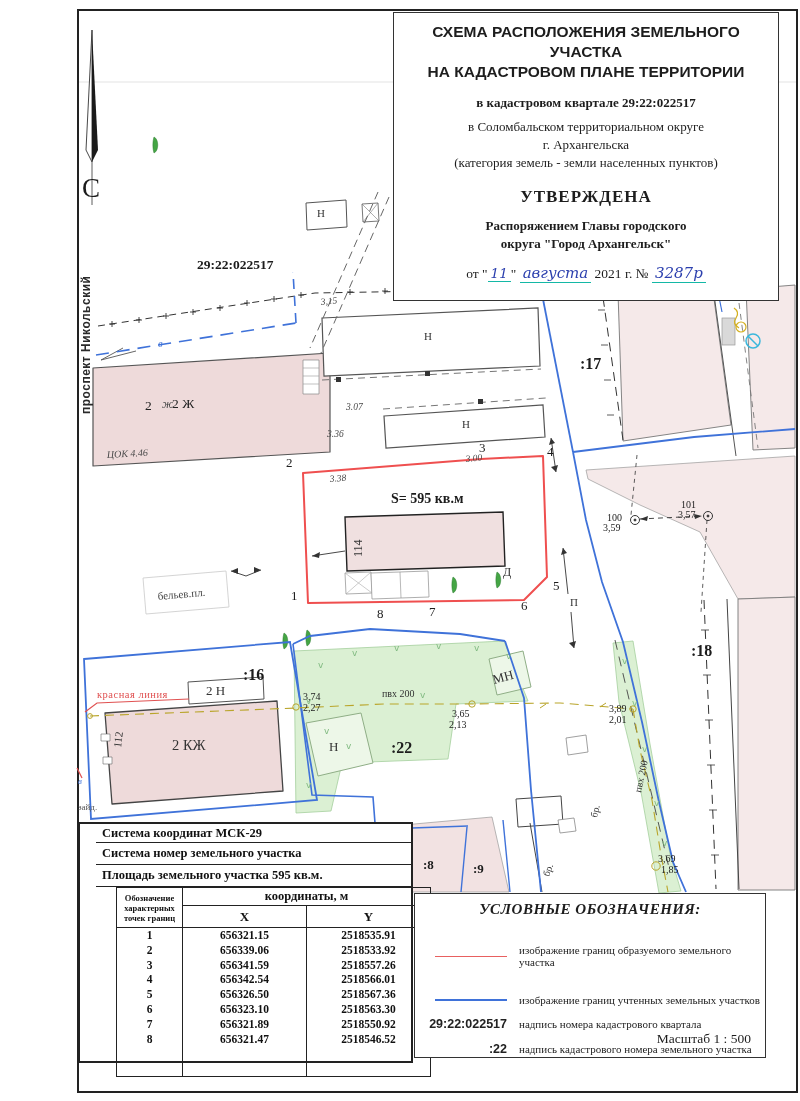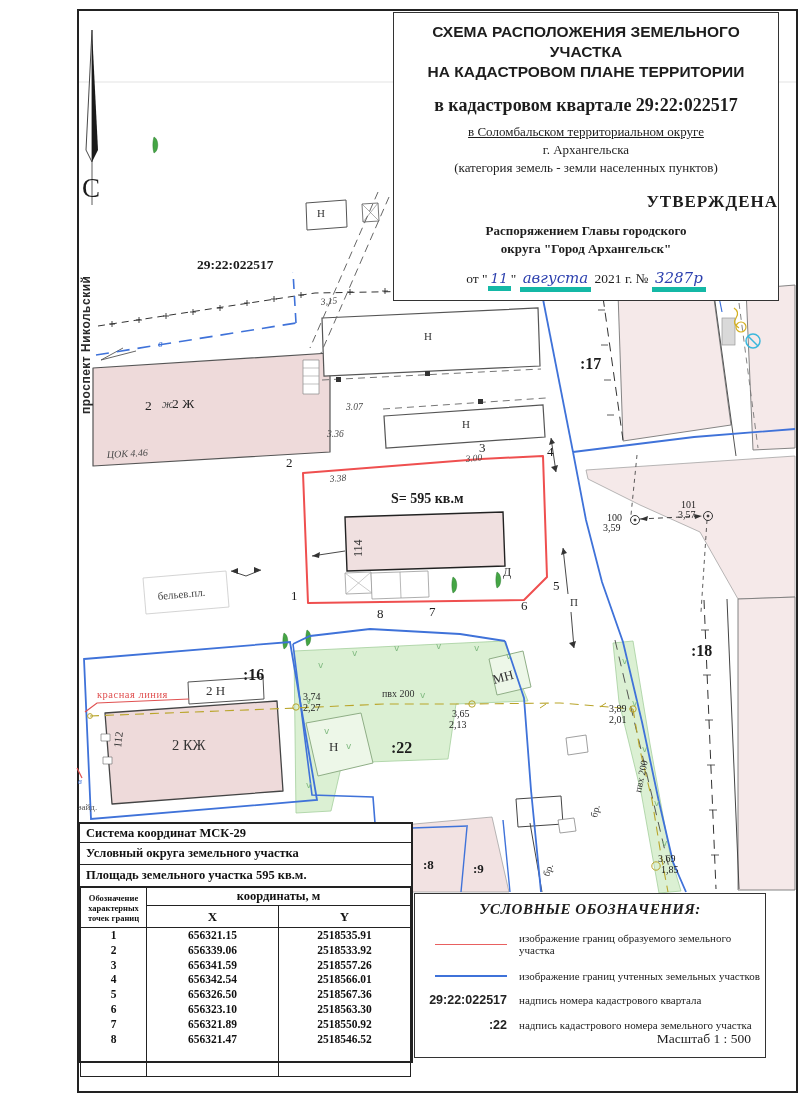--- a/index.html
+++ b/index.html
@@ -30,47 +30,47 @@
   .num10{font-size:10px;fill:#222;}
   .hand9{font-size:9.5px;font-style:italic;fill:#4a4a4a;}
   .hand10{font-size:10px;font-style:italic;fill:#4a4a4a;}
   .hand12{font-size:12px;font-style:italic;fill:#4a4a4a;}
   .grass{font-size:9px;fill:#82bb82;font-family:"DejaVu Sans",sans-serif;}
   
   .title-block{position:absolute;left:393px;top:12px;width:386px;height:289px;background:#fff;
     border:1.5px solid #333;box-sizing:border-box;text-align:center;color:#1d1d1d;}
   .tb-h1{font-family:"Liberation Sans",sans-serif;font-weight:bold;font-size:15.5px;line-height:20px;}
   .tb-h1.first{margin-top:9px;}
-  .tb-q{font-weight:bold;font-size:18px;margin-top:13px;}
+  .tb-q{font-weight:bold;font-size:13px;margin-top:13px;}
   .tb-l{font-size:13px;line-height:18px;}
-  .tb-l.first{margin-top:7px;text-decoration:underline;}
-  .tb-appr{font-weight:bold;font-size:17px;letter-spacing:1px;margin-top:15px;text-align:right;}
+  .tb-l.first{margin-top:7px;}
+  .tb-appr{font-weight:bold;font-size:17px;letter-spacing:1px;margin-top:15px;}
   .tb-a{font-weight:bold;font-size:13px;line-height:18px;}
   .tb-a.first{margin-top:10px;}
   .tb-date{font-size:13.5px;margin-top:11px;}
   .hand{font-family:"DejaVu Serif",serif;font-style:italic;color:#2b3fae;}
-  .hand.u{border-bottom:5px solid #14b8a6;padding:0 3px;}
+  .hand.u{border-bottom:1px solid #14b8a6;padding:0 3px;}
   .hand.big{font-size:15px;}
   
   .coord-table{position:absolute;left:78px;top:822px;width:335px;height:241px;background:#fff;
-    border:2px solid #222;box-sizing:border-box;color:#111;}
+    border:2px solid #222;box-sizing:border-box;color:#111;padding-left:16px;}
   .ct-row{border-bottom:1.6px solid #222;font-weight:bold;font-size:12.5px;display:flex;align-items:center;padding-left:6px;box-sizing:border-box;}
   .ct-r1{height:19px;} .ct-r2{height:22px;} .ct-r3{height:22px;}
-  table.ct{width:100%;border-collapse:collapse;table-layout:fixed;}
+  table.ct{width:100%;border-collapse:collapse;table-layout:fixed;margin-left:20px;}
   table.ct td{border:1.6px solid #222;text-align:center;font-weight:bold;box-sizing:border-box;}
   td.pc{width:66px;font-size:8.5px;line-height:10px;white-space:pre-line;font-weight:bold;}
   td.ch{height:14px;font-size:12.5px;}
   td.cx,td.cy{height:22px;font-size:13px;}
   tbody.ct-body td{border-top:none;border-bottom:none;font-size:11.5px;font-weight:bold;height:12.8px;line-height:12.8px;}
   tr.filler td{border-top:none;height:30px;}
   
   .legend{position:absolute;left:414px;top:893px;width:352px;height:165px;background:#fff;
     border:1.5px solid #333;box-sizing:border-box;color:#1d1d1d;}
   .lg-title{font-weight:bold;font-style:italic;font-size:15px;text-align:center;margin-top:7px;letter-spacing:.5px;}
-  .lg-row{display:flex;align-items:center;margin-top:14px;}
+  .lg-row{display:flex;align-items:center;margin-top:26px;}
   .lg-row.tight{margin-top:11px;}
   .lg-swatch{width:92px;display:flex;justify-content:flex-end;align-items:center;flex-shrink:0;}
   .sw-line{width:72px;height:0;border-top:1.6px solid;}
   .sw-red{border-color:#e86060;}
   .sw-blue{border-color:#3f72d9;border-top-width:2px;}
   .sw-text{font-family:"Liberation Sans",sans-serif;font-weight:bold;font-size:12.5px;color:#222;}
   .lg-label{font-size:11px;margin-left:12px;}
   .lg-scale{position:absolute;right:14px;bottom:10px;font-size:13.5px;}
 </style>
 </head>
@@ -319,21 +319,21 @@
     <div class="tb-date">
       <span>от "</span><span class="hand u">11</span><span>"</span>
       <span class="hand u big">августа</span>
       <span>2021 г. №</span>
       <span class="hand u big">3287р</span>
     </div>
   </div>
 
   <div class="coord-table">
     <div class="ct-row ct-r1">Система координат МСК-29</div>
-    <div class="ct-row ct-r2">Условный округа земельного участка</div>
+    <div class="ct-row ct-r2">Система номер земельного участка</div>
     <div class="ct-row ct-r3">Площадь земельного участка  595 кв.м.</div>
     <table class="ct">
       <thead>
         <tr>
           <td class="pc" rowspan="2">Обозначение
 характерных
 точек границ</td>
           <td class="ch" colspan="2">координаты, м</td>
         </tr>
         <tr>

